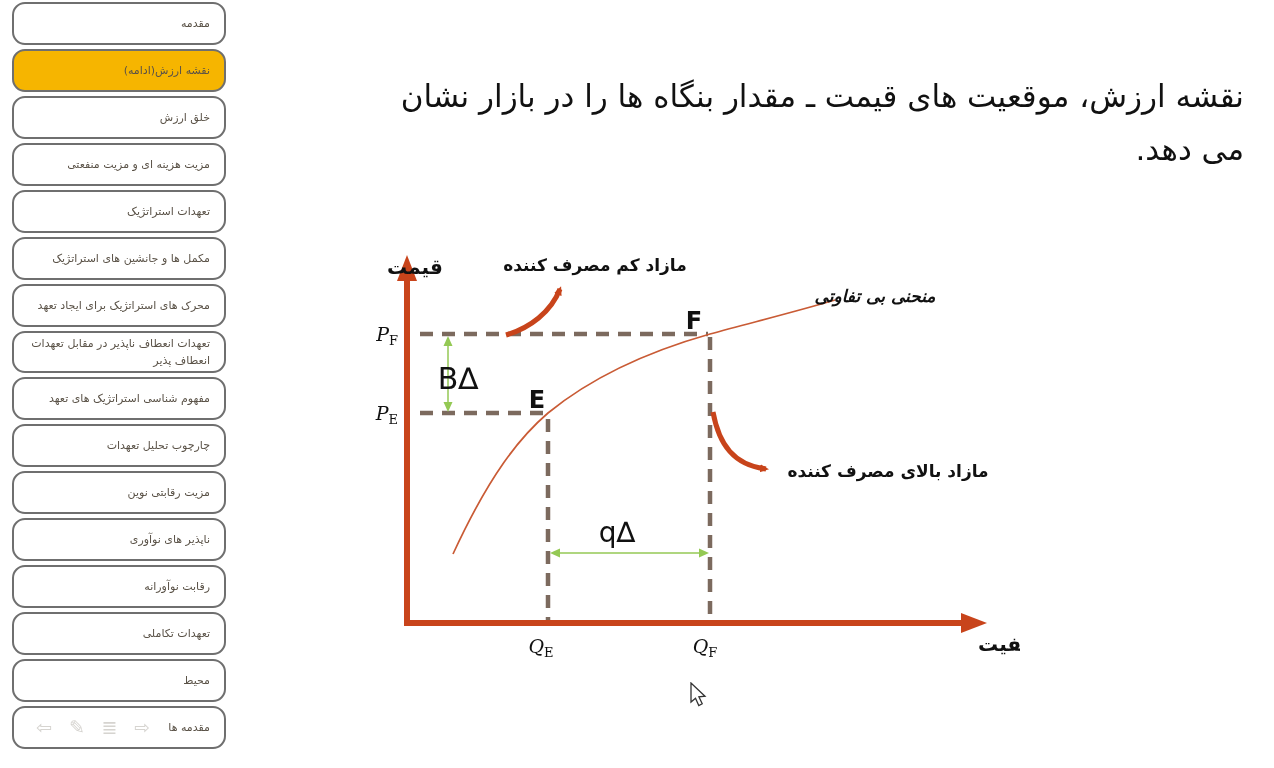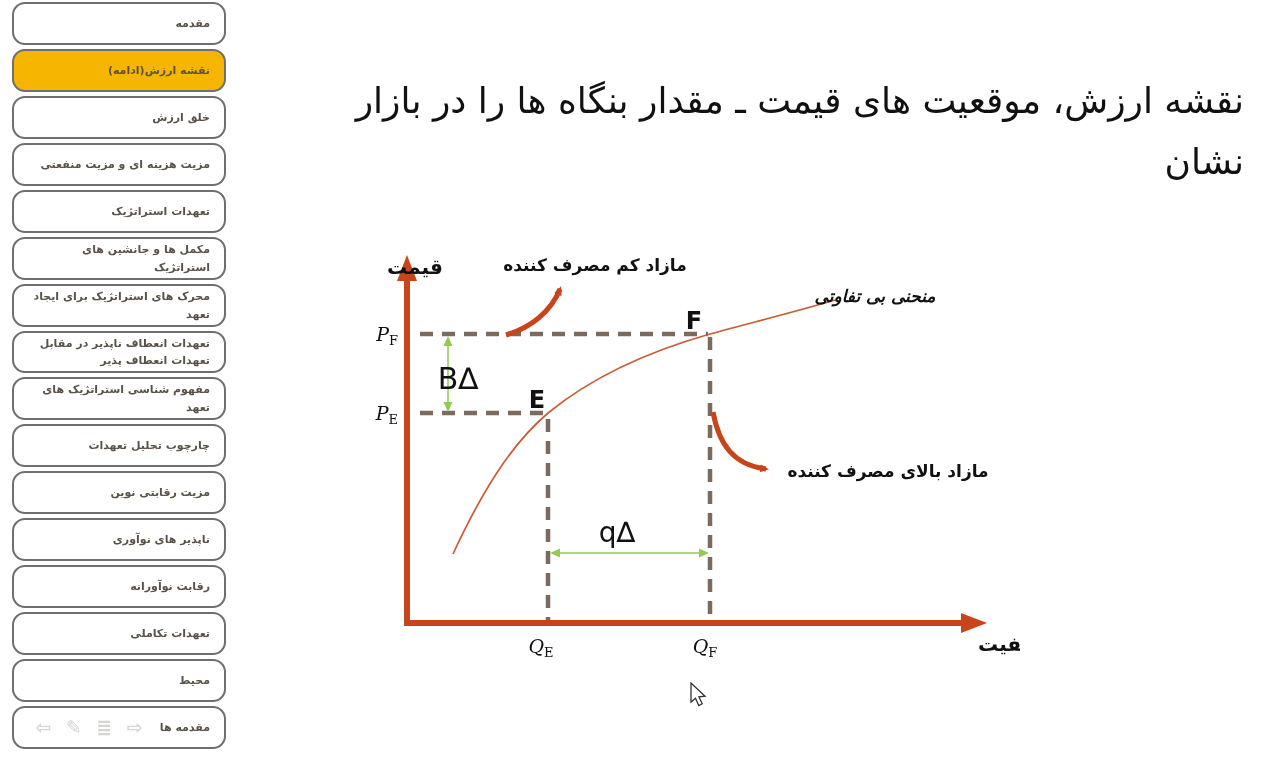--- a/index.html
+++ b/index.html
@@ -3,38 +3,38 @@
 <meta charset="utf-8">
 <style>
   html,body{margin:0;padding:0;}
   body{
     width:1274px;height:768px;position:relative;overflow:hidden;
     background:#ffffff;font-family:"DejaVu Sans",sans-serif;
   }
   
   .sidebar{
     position:absolute;left:12px;top:2px;width:214px;
-    display:flex;flex-direction:column;gap:4px;font-weight:bold;
+    display:flex;flex-direction:column;gap:4px;
   }
   .nav-item{
     box-sizing:border-box;height:43px;background:#ffffff;
     border:2px solid #6F6F6F;border-radius:13px;
     display:flex;align-items:center;direction:rtl;
     padding:0 14px;font-size:11px;color:#5a5247;cursor:pointer;
     text-align:right;line-height:1.55;
   }
   .nav-item.two-line{height:42px;}
   .nav-item.active{background:#F6B500;text-align:right;}
   .nav-item.footer{justify-content:space-between;}
   .footer-icons{display:flex;flex:1;justify-content:space-around;align-items:center;direction:ltr;margin-left:0;margin-right:10px;}
   .footer-icons span{color:#D6D4D0;font-size:19px;line-height:1;}
   
   .slide-title{
     position:absolute;top:70px;right:30px;width:960px;
-    direction:rtl;text-align:right;font-size:36px;color:#111;
+    direction:rtl;text-align:right;font-size:31px;color:#111;
     line-height:1.7;font-family:"DejaVu Sans",sans-serif;
   }
   
   .chart-wrap{position:absolute;left:330px;top:239px;}
   .cursor-wrap{position:absolute;left:688px;top:682px;}
   svg text{font-family:"DejaVu Sans",sans-serif;}
   .math{font-family:"DejaVu Serif",serif;font-style:italic;}
 </style>
 </head>
 <body>
@@ -91,20 +91,21 @@
       <span>⇦</span>
       <span>✎</span>
       <span>≣</span>
       <span>⇨</span>
     </span>
   </div>
 </div>
 
 <div class="slide-title">
   <div>نقشه ارزش، موقعیت های قیمت ـ مقدار بنگاه ها را در بازار نشان</div>
+  <div>می دهد.</div>
 </div>
 
 <div class="chart-wrap">
 <svg width="690" height="445" viewBox="0 0 690 445">
   <defs>
     <marker id="oarrow" markerWidth="10" markerHeight="10" refX="6" refY="4" orient="auto" markerUnits="userSpaceOnUse">
       <path d="M0,0 L9,4 L0,8 z" fill="#C8441B"></path>
     </marker>
   </defs>
 

